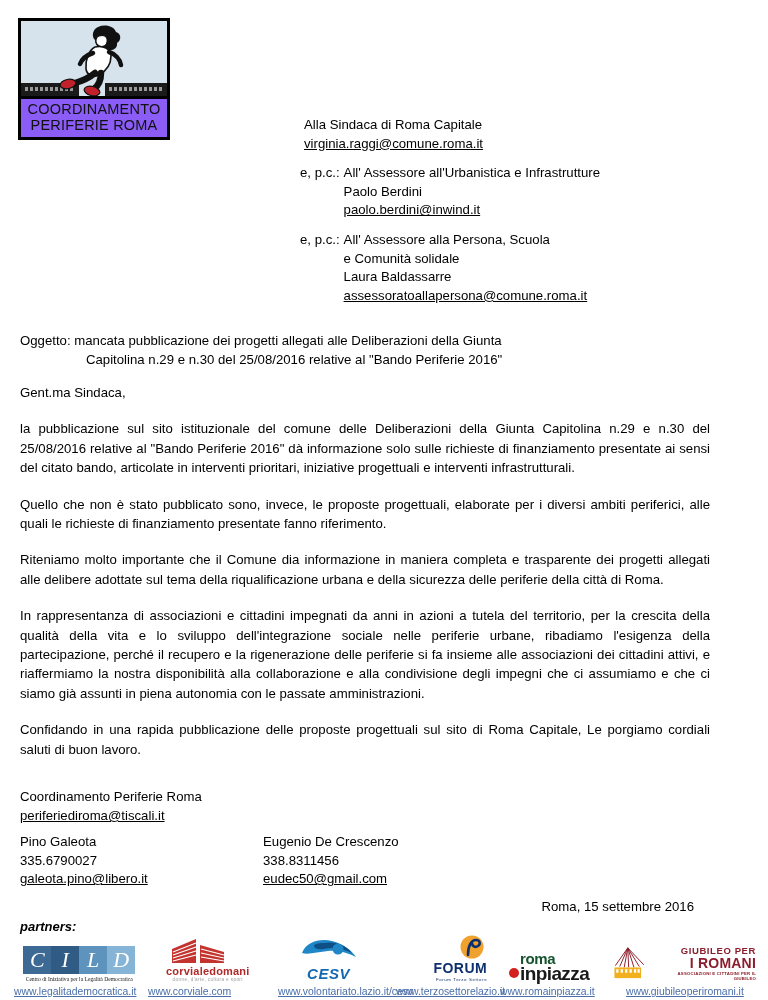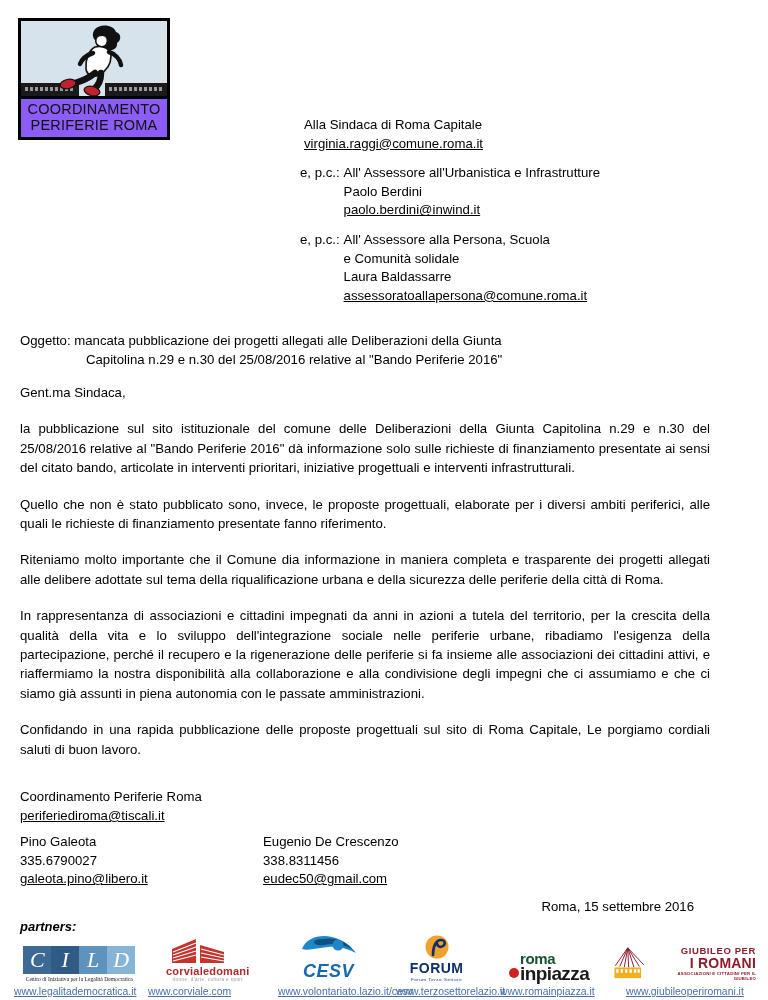--- a/index.html
+++ b/index.html
@@ -122,24 +122,24 @@
   .cild-sq span:nth-child(4){ background:#86b4d6; }
   .cild-sub { font-size: 5.6px; color:#1a1a1a; margin-top:2px; white-space:nowrap; font-family:"Liberation Serif",serif; }
 
   
   .corv { width: 130px; }
   .corv-name { font-size: 11px; color:#b02a2a; font-weight: bold; letter-spacing:.2px; margin-top:1px;}
   .corv-sub { font-size: 4.6px; color:#9b9b9b; letter-spacing:.4px; }
 
   
   .cesv { width: 118px; }
-  .cesv-name { font-size: 18px; color:#1668b0; font-weight: bold; font-style: italic; letter-spacing:.5px; }
-
-  
-  .forum { width: 104px; }
+  .cesv-name { font-size: 15px; color:#1668b0; font-weight: bold; font-style: italic; letter-spacing:.5px; }
+
+  
+  .forum { width: 104px; align-items: flex-end; }
   .forum-name { font-size: 14px; color:#0d2f6e; font-weight: bold; letter-spacing:.5px; }
   .forum-sub { font-size: 4.4px; color:#0d2f6e; letter-spacing:.6px; margin-top:1px;}
 
   
   .rip { width: 126px; text-align:left;}
   .rip-l1 { font-size: 15px; font-weight: bold; color:#1a1a1a; line-height:13px; letter-spacing:-.4px;}
   .rip-l1 b { color:#14532d; }
   .rip-l2 { font-size: 19px; font-weight: bold; color:#1a1a1a; line-height:17px; letter-spacing:-.6px;}
 
   

